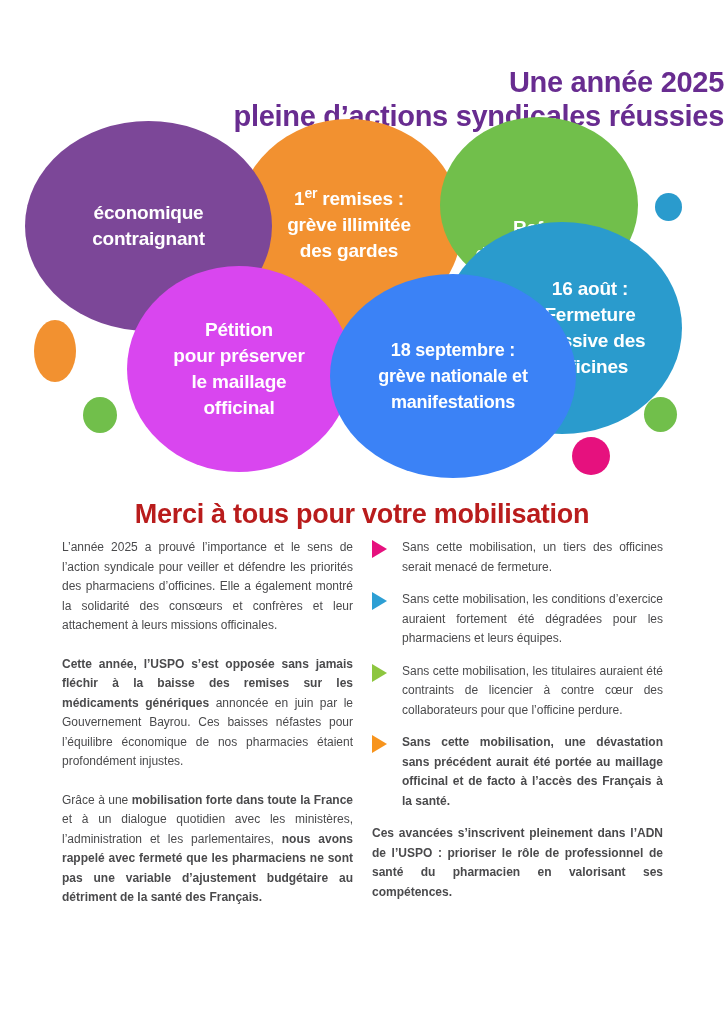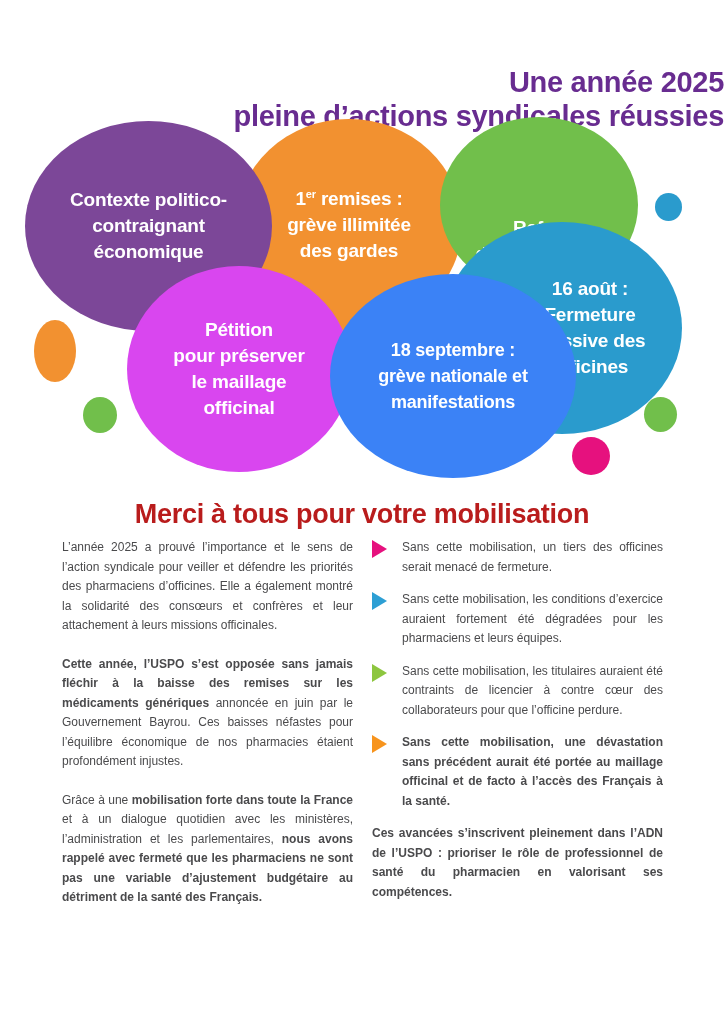--- a/index.html
+++ b/index.html
@@ -24,21 +24,21 @@
     text-align:center;color:#ffffff;font-weight:bold;font-size:19px;line-height:26px;
     letter-spacing:-0.2px;box-sizing:border-box;
   }
   .bubble .line{display:block;}
   .bubble-contexte{left:25px;top:121px;width:247px;height:210px;background:#7c4798;z-index:2;}
   .bubble-juillet{left:236px;top:119px;width:226px;height:212px;background:#f29130;z-index:1;}
   .bubble-refus{left:440px;top:117px;width:198px;height:176px;background:#71bf4b;z-index:1;align-items:flex-end;padding-top:24px;}
   .bubble-aout{left:442px;top:222px;width:240px;height:212px;background:#2a9bcd;z-index:3;padding-left:64px;padding-right:8px;}
   .bubble-petition{left:127px;top:266px;width:224px;height:206px;background:#d946ef;z-index:4;}
   .bubble-septembre{left:330px;top:274px;width:246px;height:204px;background:#3b82f6;z-index:5;font-size:18px;}
-  .bubble sup{font-size:11px;vertical-align:super;line-height:0;}
+  .bubble sup{font-size:14px;vertical-align:super;line-height:0;}
   
   .dot{position:absolute;border-radius:50%;}
   .dot-orange{left:34px;top:320px;width:42px;height:62px;background:#f29130;}
   .dot-green-left{left:83px;top:397px;width:34px;height:36px;background:#71bf4b;}
   .dot-blue{left:655px;top:193px;width:27px;height:28px;background:#2a9bcd;}
   .dot-green-right{left:644px;top:397px;width:33px;height:35px;background:#71bf4b;z-index:2;}
   .dot-pink{left:572px;top:437px;width:38px;height:38px;background:#e6117e;z-index:6;}
   
   .columns{
     position:absolute;top:538px;left:62px;width:601px;display:flex;gap:19px;
@@ -64,23 +64,22 @@
 
 <div class="page">
 
   <h1 class="title">
     <span>Une année 2025</span><br>
     <span>pleine d’actions syndicales réussies</span>
   </h1>
 
   <div class="bubble bubble-contexte">
     <div>
-      <span class="line">Contexte politico-</span>
+      <span class="line">économique</span>
       <span class="line">contraignant</span>
-      <span class="line">économique</span>
     </div>
   </div>
 
   <div class="bubble bubble-juillet">
     <div>
       <span class="line"><span>1</span><sup>er</sup><span> remises :</span></span>
       <span class="line">grève illimitée</span>
       <span class="line">des gardes</span>
     </div>
   </div>

